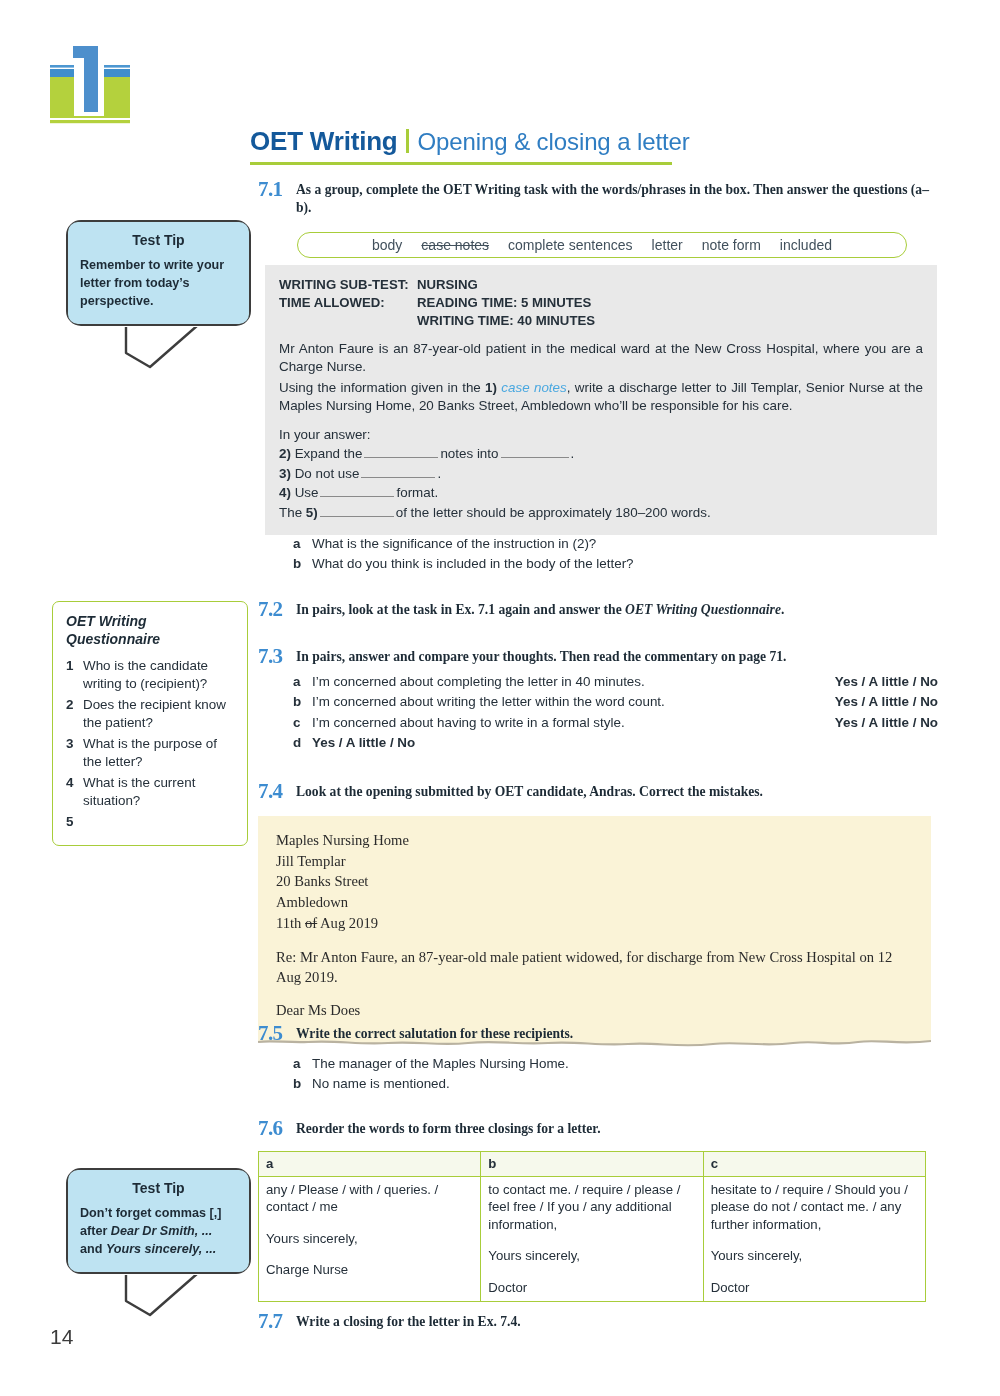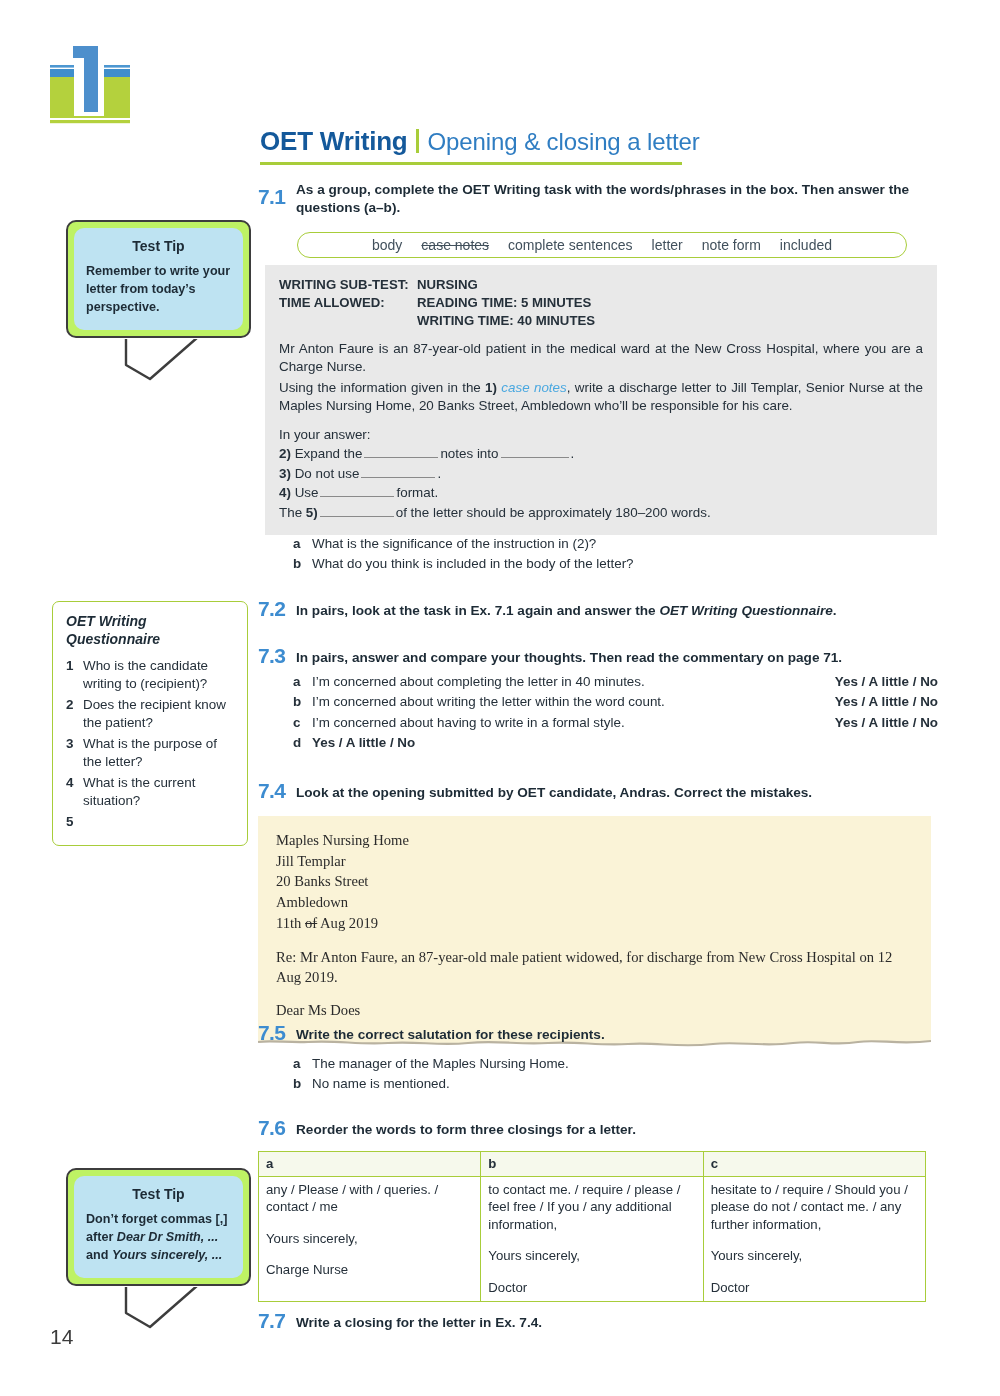--- a/index.html
+++ b/index.html
@@ -17,21 +17,21 @@
   
   #logo {
     position: absolute;
     left: 48px; top: 38px;
     width: 84px; height: 92px;
   }
 
   
   #header {
     position: absolute;
-    left: 260px; top: 126px;
+    left: 250px; top: 126px;
     width: 680px;
   }
   #header-line {
     display: flex;
     align-items: baseline;
     gap: 0;
   }
   .hdr-main {
     font-size: 26px;
     font-weight: bold;
@@ -59,21 +59,22 @@
   }
 
   
   .ex {
     position: absolute;
     left: 258px;
     width: 680px;
   }
   .ex-head {
     display: flex;
-    align-items: center;
+    align-items: flex-start;
+    font-family: Liberation Serif, serif;
   }
   .ex-num {
     font-size: 21px;
     font-weight: bold;
     color: #3d8cd0;
     min-width: 38px;
     line-height: 1.05;
     letter-spacing: -0.6px;
     flex: 0 0 auto;
   }
@@ -154,23 +155,22 @@
     flex: 0 0 auto;
   }
 
   
   .bubble {
     position: absolute;
     width: 185px;
   }
   .bubble-body {
     border: 2.4px solid #3d3d3d;
-    border-radius: 10px;
+    border-radius: 15px;
     background: #bef264;
-    padding: 6px;
     position: relative;
     z-index: 2;
   }
   .bubble-inner {
     background: #bee3f2;
     border-radius: 10px;
     padding: 10px 12px 13px 12px;
   }
   .bubble-title {
     text-align: center;

